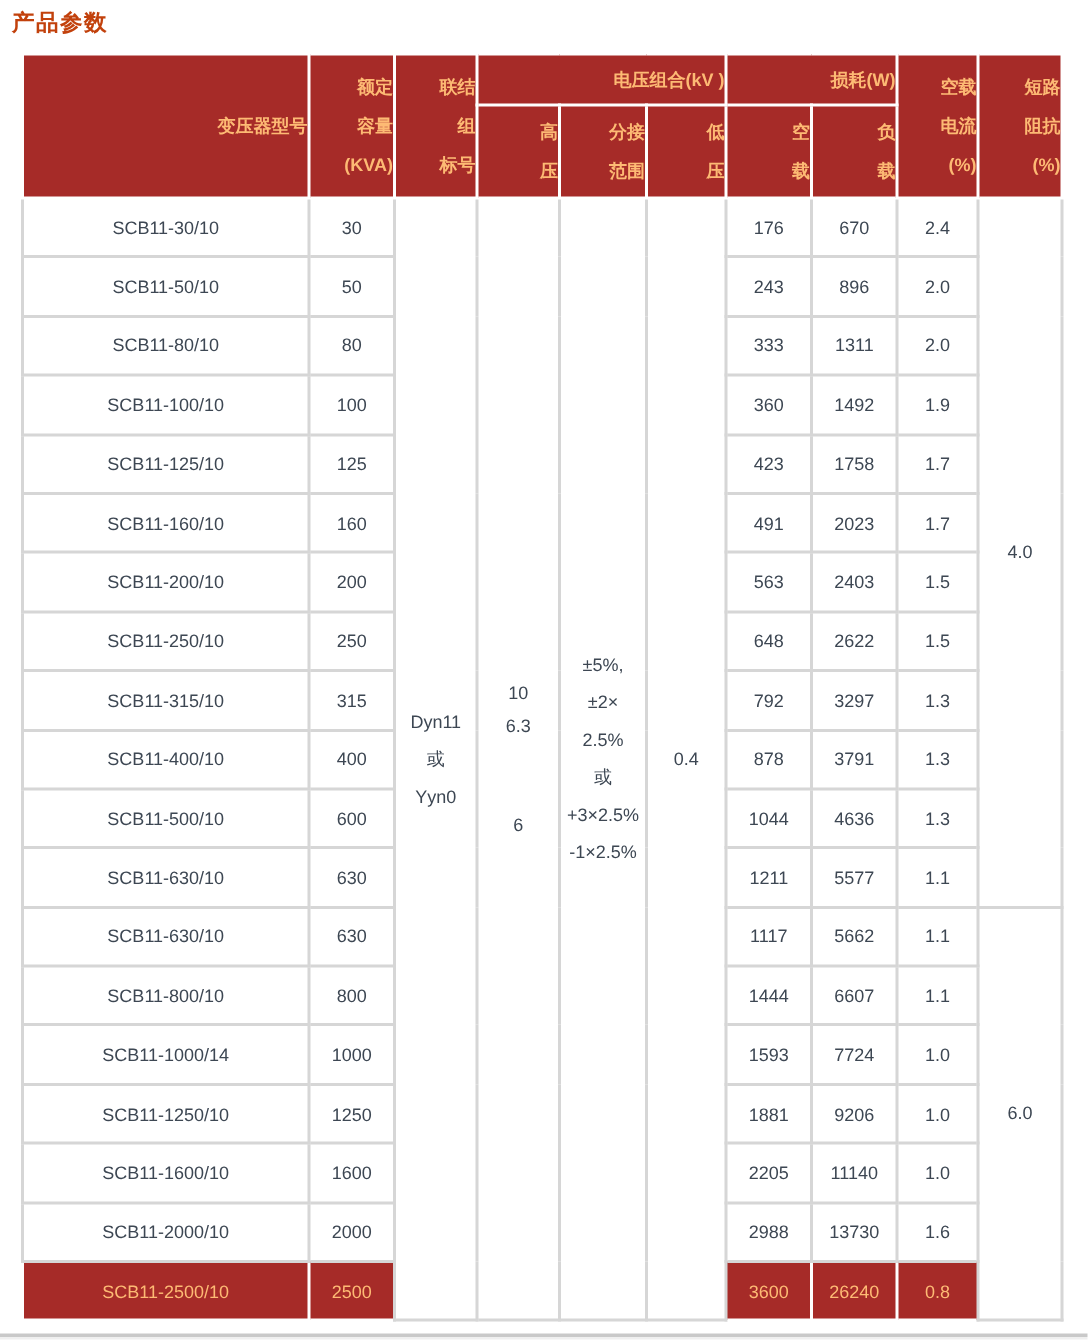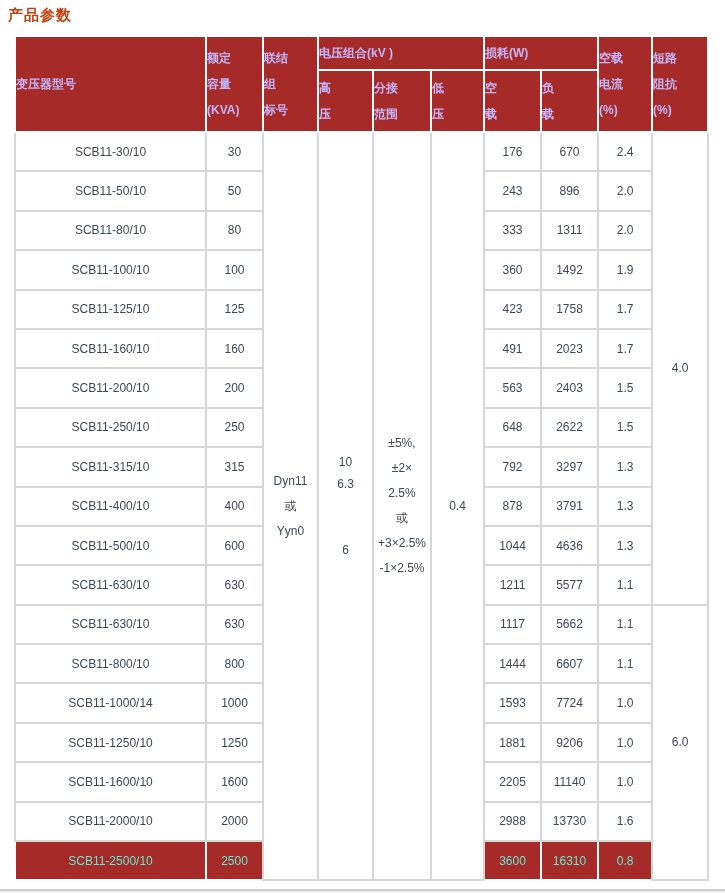--- a/index.html
+++ b/index.html
@@ -10,37 +10,37 @@
   }
   .page-title{
     position:absolute;left:8px;top:6px;
     font-size:15px;font-weight:bold;color:#c2410c;letter-spacing:1px;
   }
   table.params{
     position:absolute;left:14px;top:35px;width:693px;
     border-collapse:collapse;table-layout:fixed;
   }
   th{
-    background:#A62B28;color:#c4b5fd;
+    background:#A62B28;color:#fdba74;
     border:2px solid #ffffff;
-    font-size:12px;font-weight:bold;text-align:left;vertical-align:middle;
+    font-size:12px;font-weight:bold;text-align:right;vertical-align:middle;
     padding:1px 0;white-space:pre-line;line-height:26px;
   }
   tr.group-row th.group{height:30px;line-height:normal;font-size:12px}
   tr.sub-row th{height:58px}
   td{
     background:#ffffff;color:#3D4753;
     border:2px solid #D6D6D6;
     font-size:12px;text-align:center;vertical-align:middle;
     padding:0;height:37.4px;white-space:pre-line;
   }
   td.merged{line-height:25px}
   td.merged-hv{line-height:22px}
   td.hl{
-    background:#A62B28;color:#5eead4;
+    background:#A62B28;color:#fdba74;
     border-color:#ffffff;border-top-color:#D6D6D6;
   }
   .bottom-divider{
     position:absolute;left:0;top:889px;width:725px;height:4px;
     background:linear-gradient(#C9C9C9 2px,#EFEFEF 2px);
   }
 </style>
 </head>
 <body>
 
@@ -231,19 +231,19 @@
         <td>SCB11-2000/10</td>
         <td>2000</td>
         <td>2988</td>
         <td>13730</td>
         <td>1.6</td>
       </tr>
       <tr>
         <td class="hl">SCB11-2500/10</td>
         <td class="hl">2500</td>
         <td class="hl">3600</td>
-        <td class="hl">16310</td>
+        <td class="hl">26240</td>
         <td class="hl">0.8</td>
       </tr>
     </tbody>
 </table>
 
 <div class="bottom-divider"></div>
 
 </body></html>

